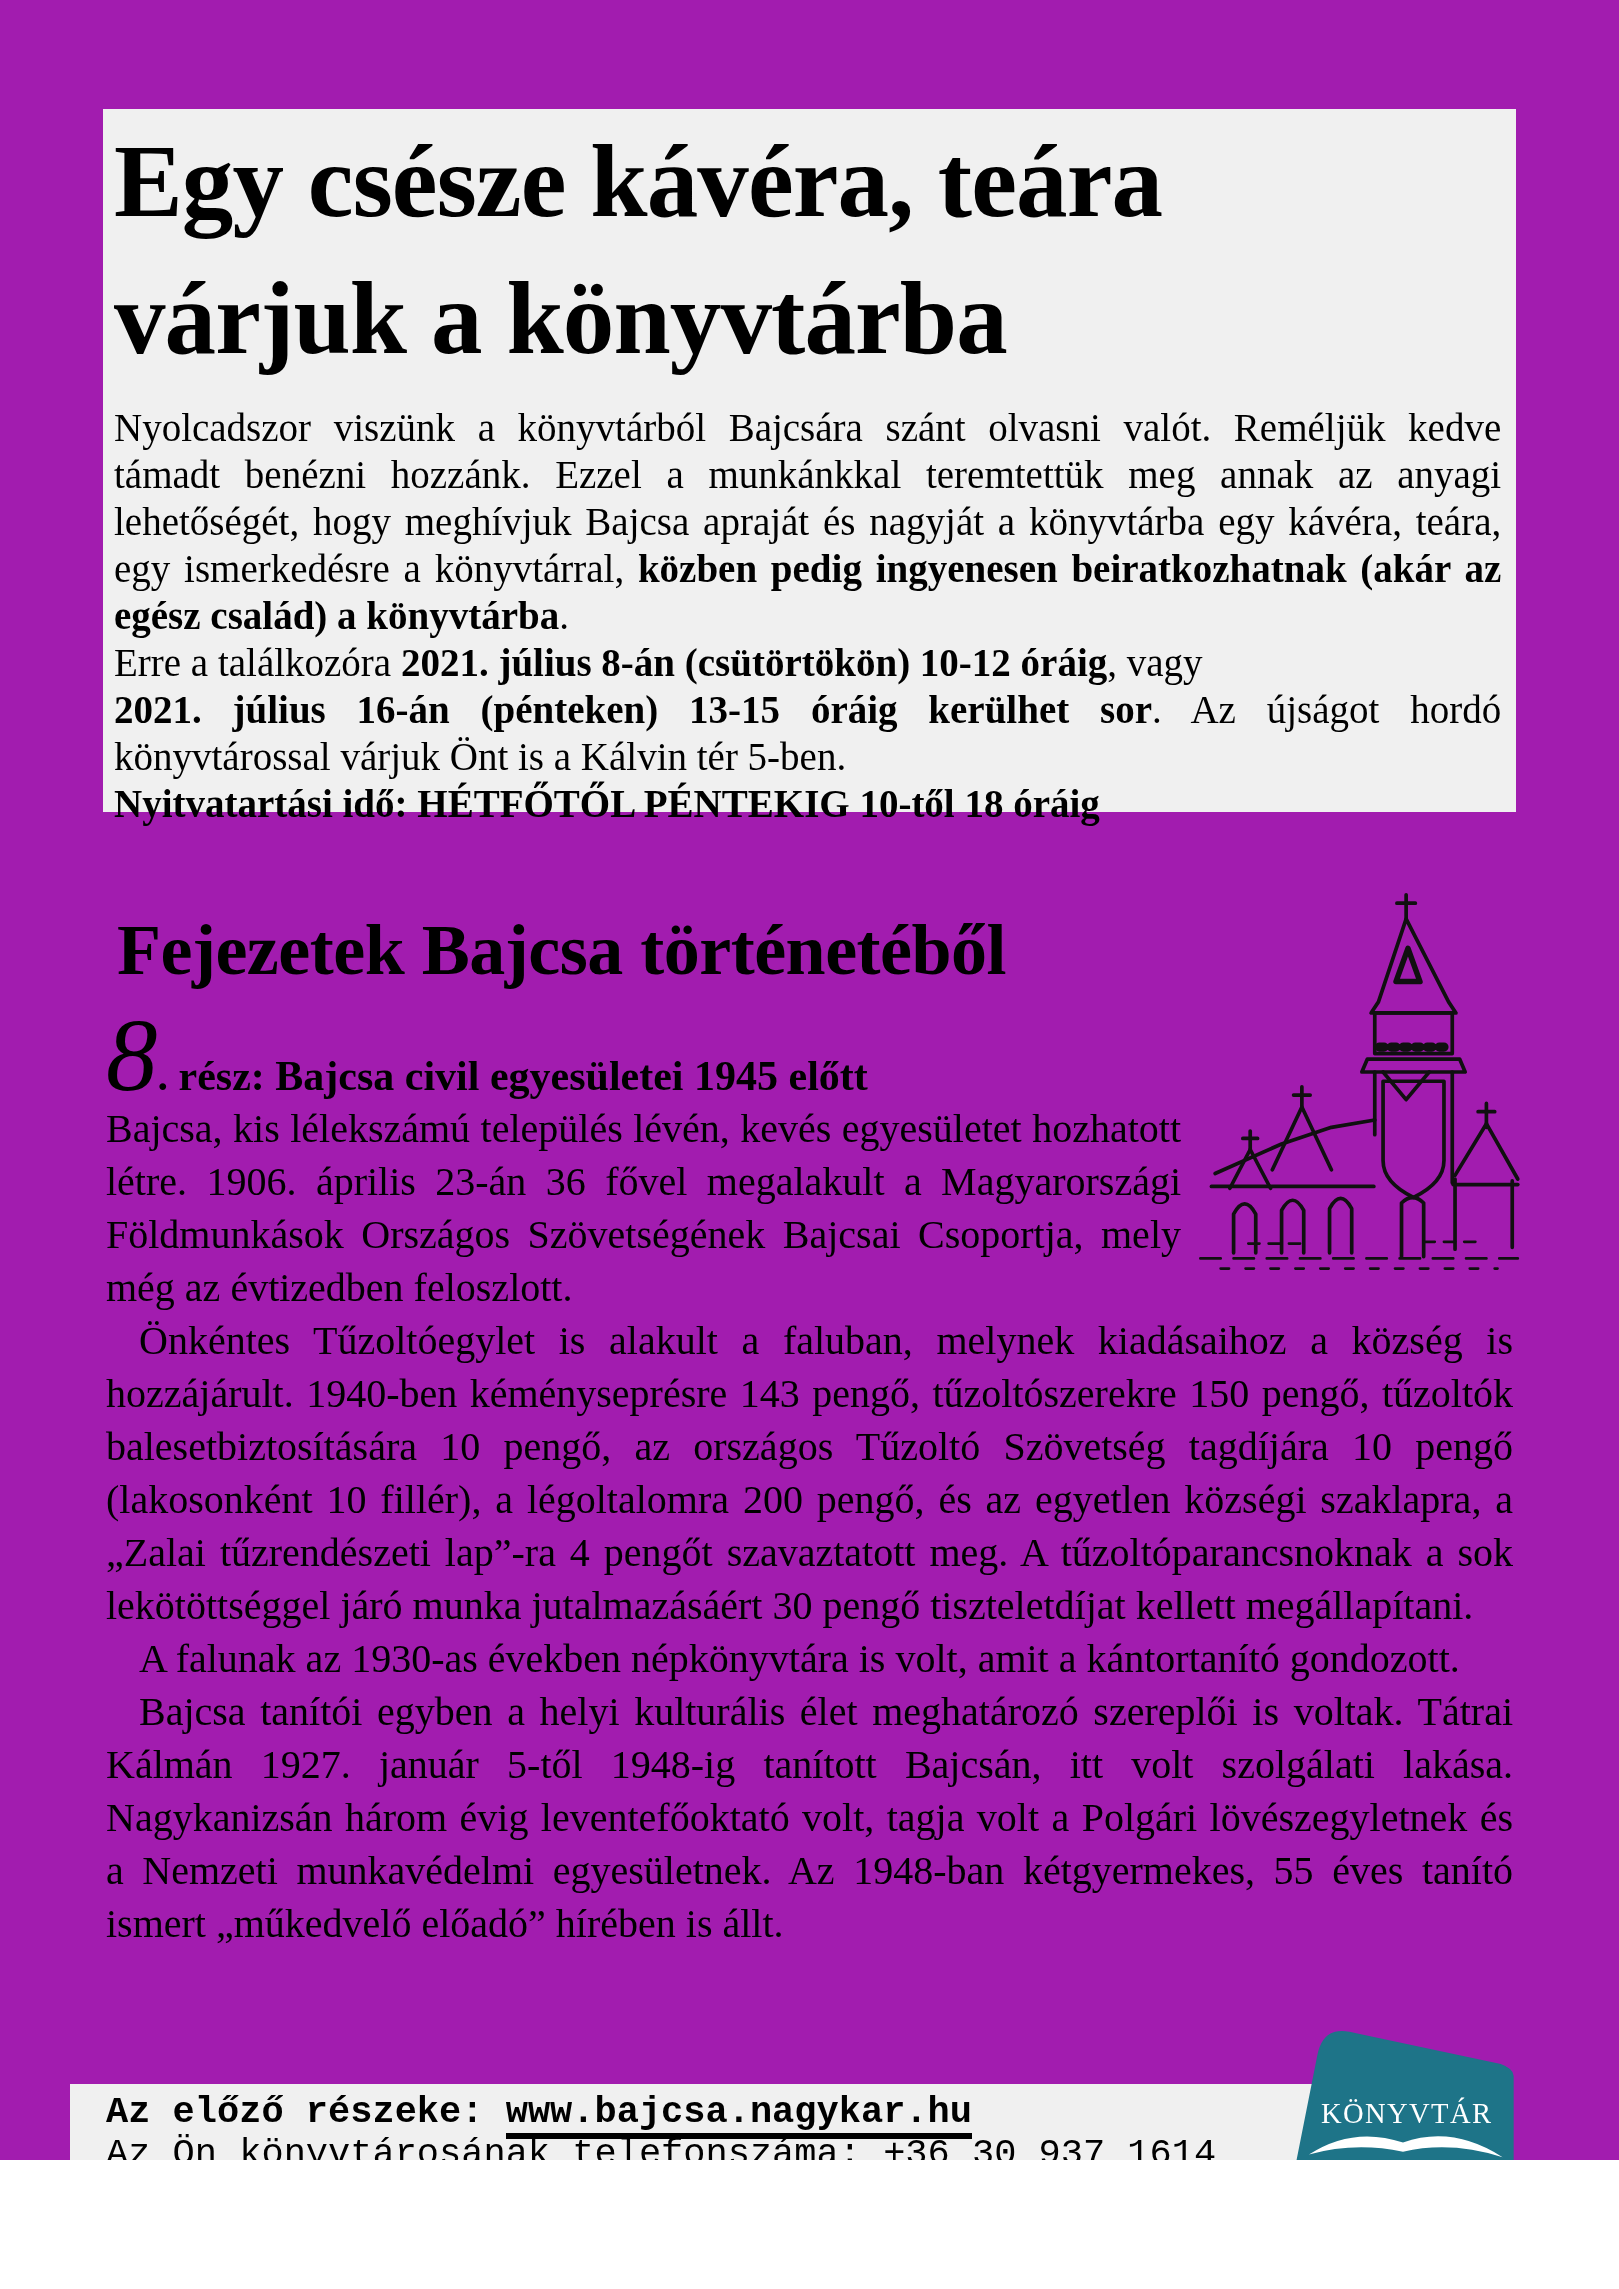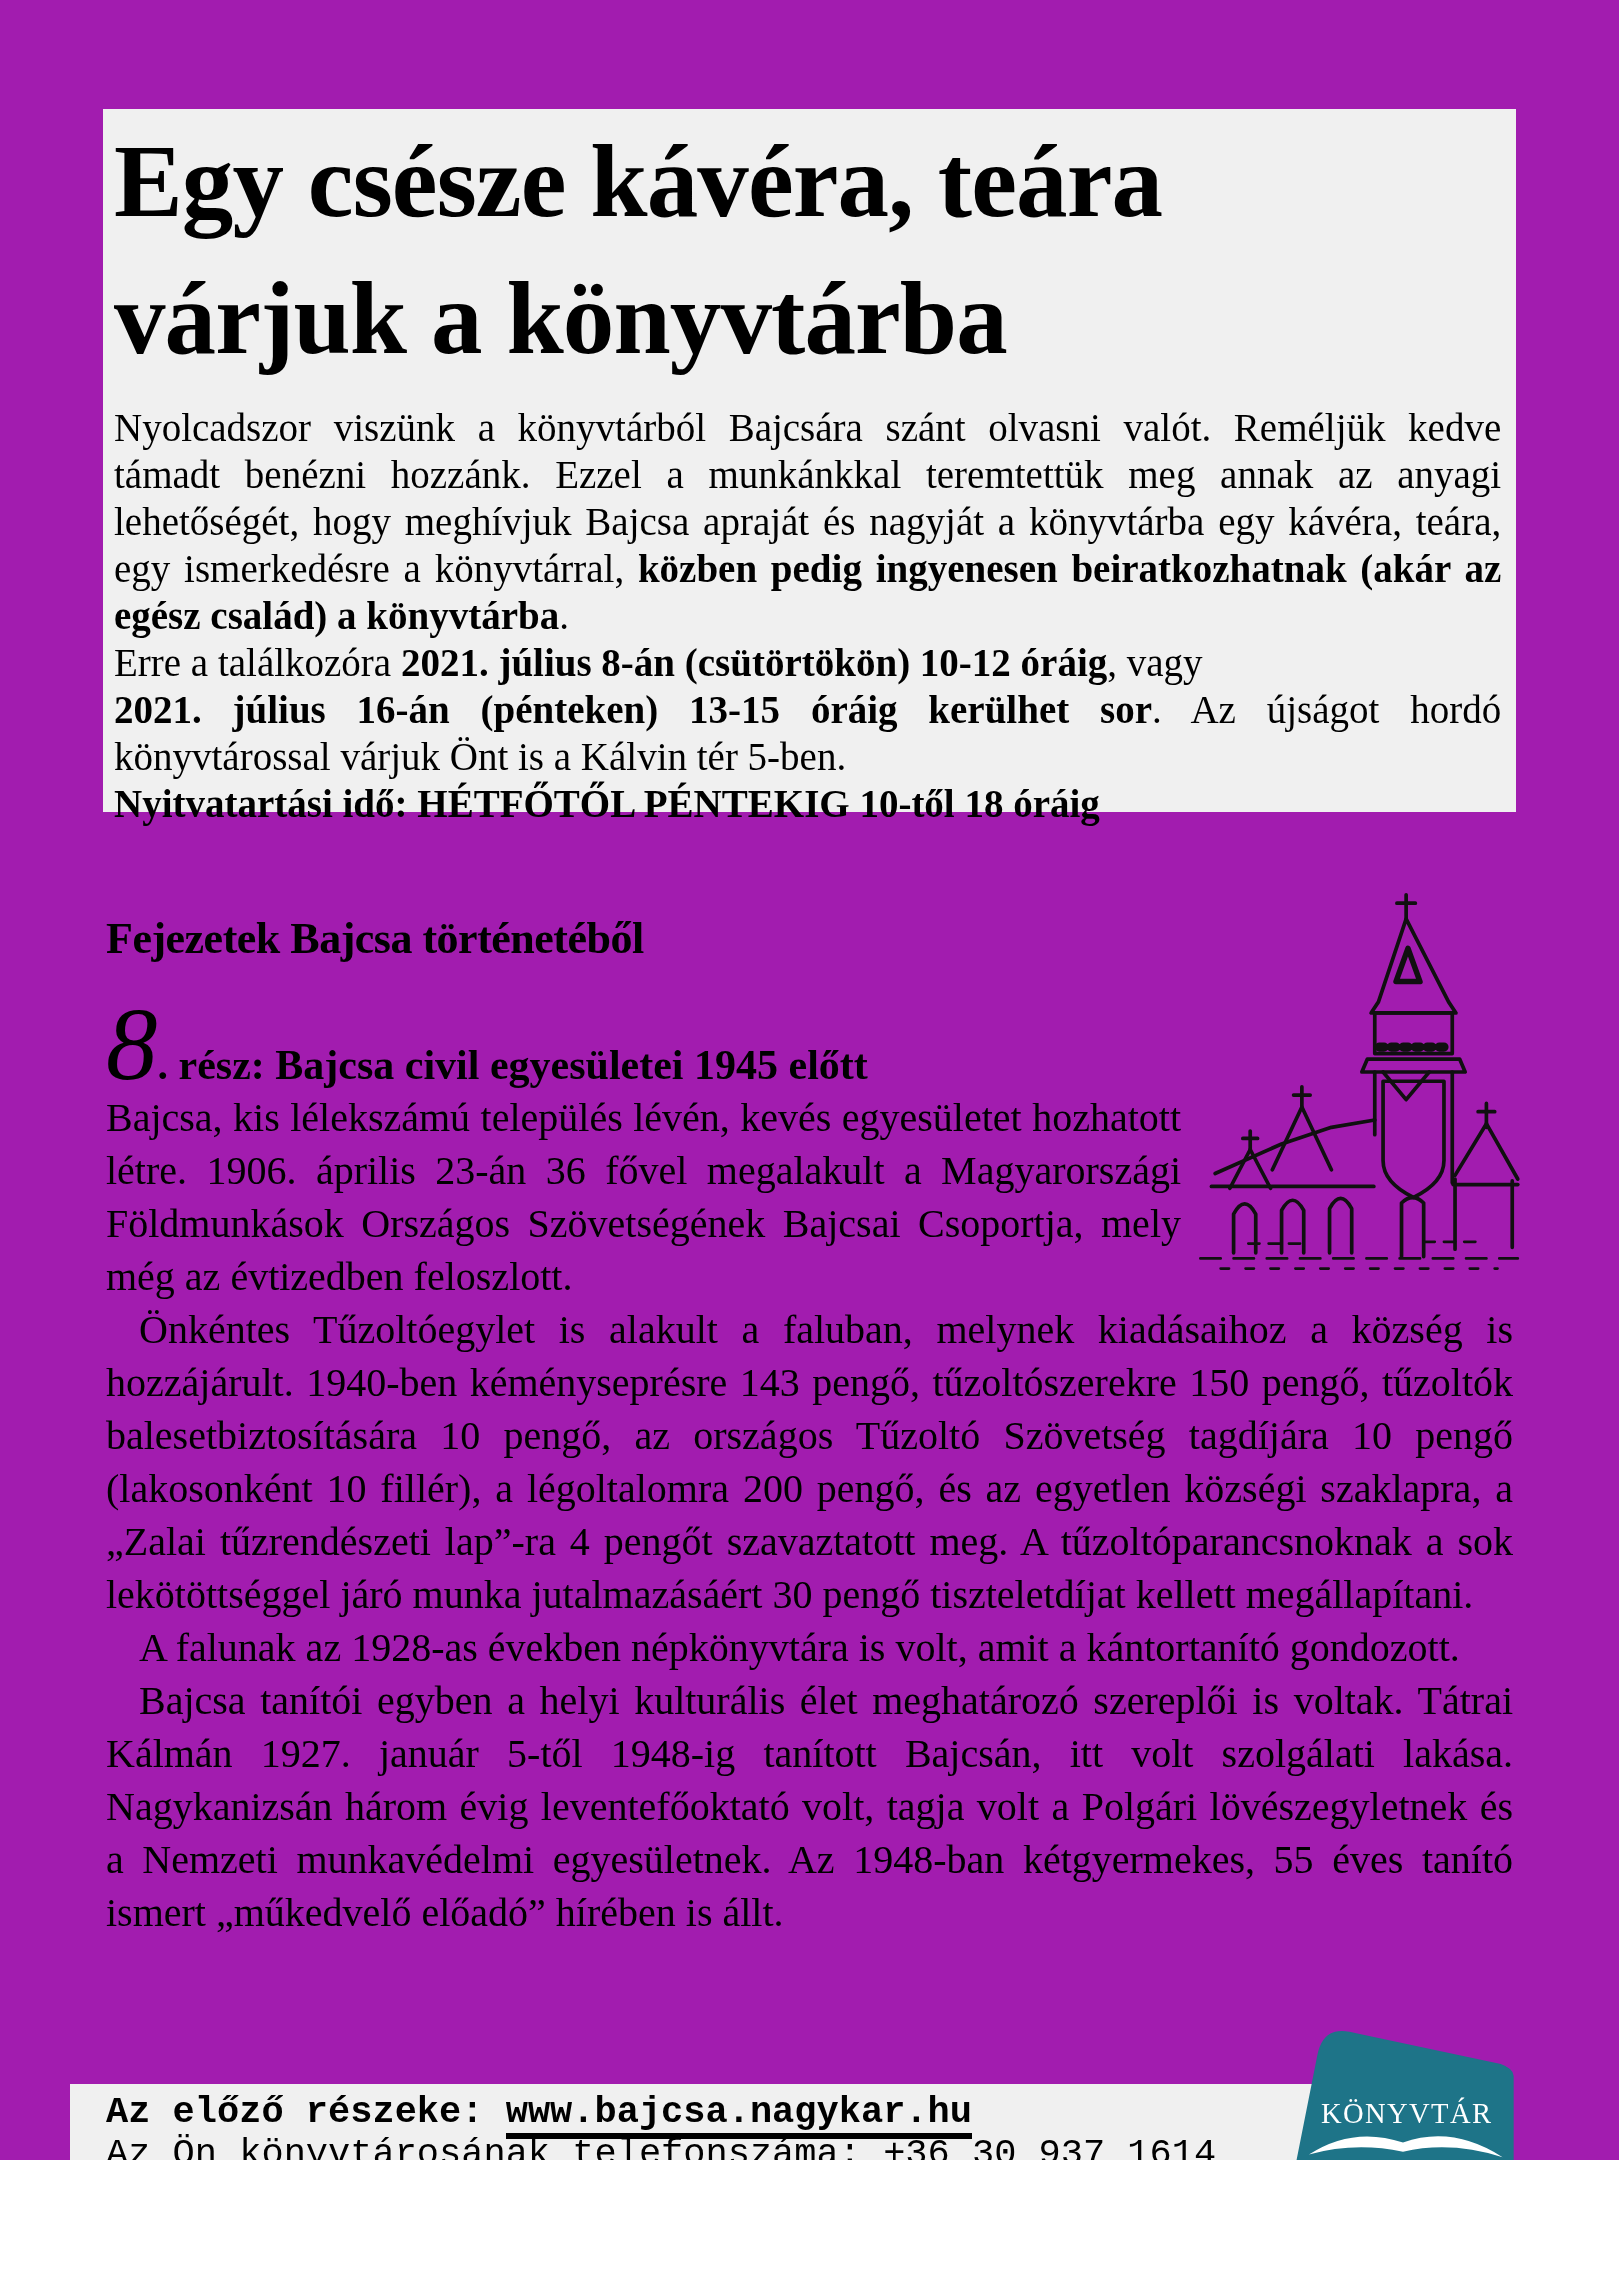--- a/index.html
+++ b/index.html
@@ -15,21 +15,21 @@
   .header-box{
     position:absolute;left:103px;top:109px;width:1413px;height:703px;
     background:#f0f0f0;box-sizing:border-box;padding:3.7px 14.8px 0 11px;
   }
   .headline{font-size:103px;font-weight:bold;line-height:137px;letter-spacing:-0.9px;white-space:nowrap;}
   .intro{margin-top:17px;font-size:39px;line-height:47px;text-align:justify;hyphens:auto;}
   .intro-block{text-align:justify;}
   .b{font-weight:bold;}
   
   .article{position:absolute;left:106px;top:900px;width:1407px;}
-  .article-heading{font-size:44px;font-weight:bold;line-height:78px;letter-spacing:-0.5px;margin:0;white-space:nowrap;}
+  .article-heading{font-size:72px;font-weight:bold;line-height:78px;letter-spacing:-0.5px;margin:11px;white-space:nowrap;}
   .article-subtitle{margin:20px 0 0 0;line-height:1;white-space:nowrap;}
   .sub-num{font-size:103px;font-style:italic;line-height:0.9;}
   .sub-rest{font-size:42px;font-weight:bold;}
   .article-body{font-size:40px;line-height:53px;text-align:justify;hyphens:auto;}
   .article-body p{margin:0;}
   .article-body p.indent{text-indent:33px;}
   .church-spacer{float:right;width:332px;height:171px;}
   .church-art{position:absolute;right:-14px;top:-9.2px;width:334px;height:386px;}
   
   .footer-bar{
@@ -109,21 +109,21 @@
 
         <path d="M8,398 H352" stroke-dasharray="22 14" stroke-width="3"></path>
         <path d="M30,409 H330" stroke-dasharray="9 18" stroke-width="3"></path>
         <path d="M60,382 H120 M250,380 H310" stroke-dasharray="12 10" stroke-width="3"></path>
       </g>
     </svg>
 
     <div class="article-body">
         <p><span class="church-spacer"></span>Bajcsa, kis lélekszámú település lévén, kevés egyesületet hozhatott létre. 1906. április 23-án 36 fővel megalakult a Magyarországi Földmunkások Országos Szövetségének Bajcsai Csoportja, mely még az évtizedben feloszlott.</p>
         <p class="indent">Önkéntes Tűzoltóegylet is alakult a faluban, melynek kiadásaihoz a község is hozzájárult. 1940-ben kéményseprésre 143 pengő, tűzoltószerekre 150 pengő, tűzoltók balesetbiztosítására 10 pengő, az országos Tűzoltó Szövetség tagdíjára 10 pengő (lakosonként 10 fillér), a légoltalomra 200 pengő, és az egyetlen községi szaklapra, a „Zalai tűzrendészeti lap”-ra 4 pengőt szavaztatott meg. A tűzoltóparancsnoknak a sok lekötöttséggel járó munka jutalmazásáért 30 pengő tiszteletdíjat kellett megállapítani.</p>
-        <p class="indent">A falunak az 1928-as években népkönyvtára is volt, amit a kántortanító gondozott.</p>
+        <p class="indent">A falunak az 1930-as években népkönyvtára is volt, amit a kántortanító gondozott.</p>
         <p class="indent">Bajcsa tanítói egyben a helyi kulturális élet meghatározó szereplői is voltak. Tátrai Kálmán 1927. január 5-től 1948-ig tanított Bajcsán, itt volt szolgálati lakása. Nagykanizsán három évig leventefőoktató volt, tagja volt a Polgári lövészegyletnek és a Nemzeti munkavédelmi egyesületnek. Az 1948-ban kétgyermekes, 55 éves tanító ismert „műkedvelő előadó” hírében is állt.</p>
       </div>
   </div>
 
   <div class="footer-bar">
     <div class="footer-line1">
       <span>Az előző részeke: </span><span class="url">www.bajcsa.nagykar.hu</span>
     </div>
     <div class="footer-line2">Az Ön könyvtárosának telefonszáma: +36 30 937 1614</div>
   </div>

